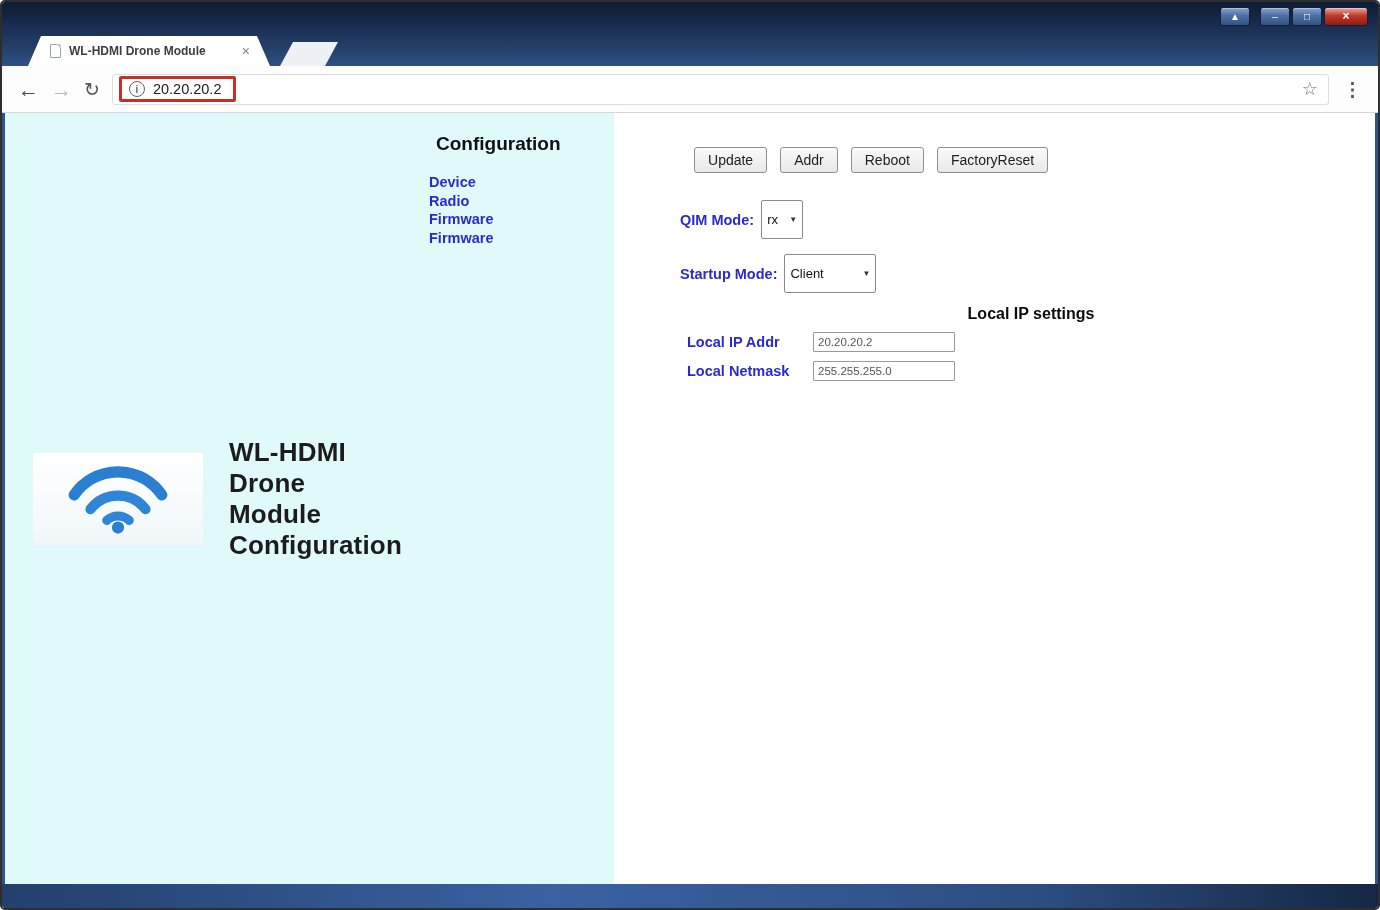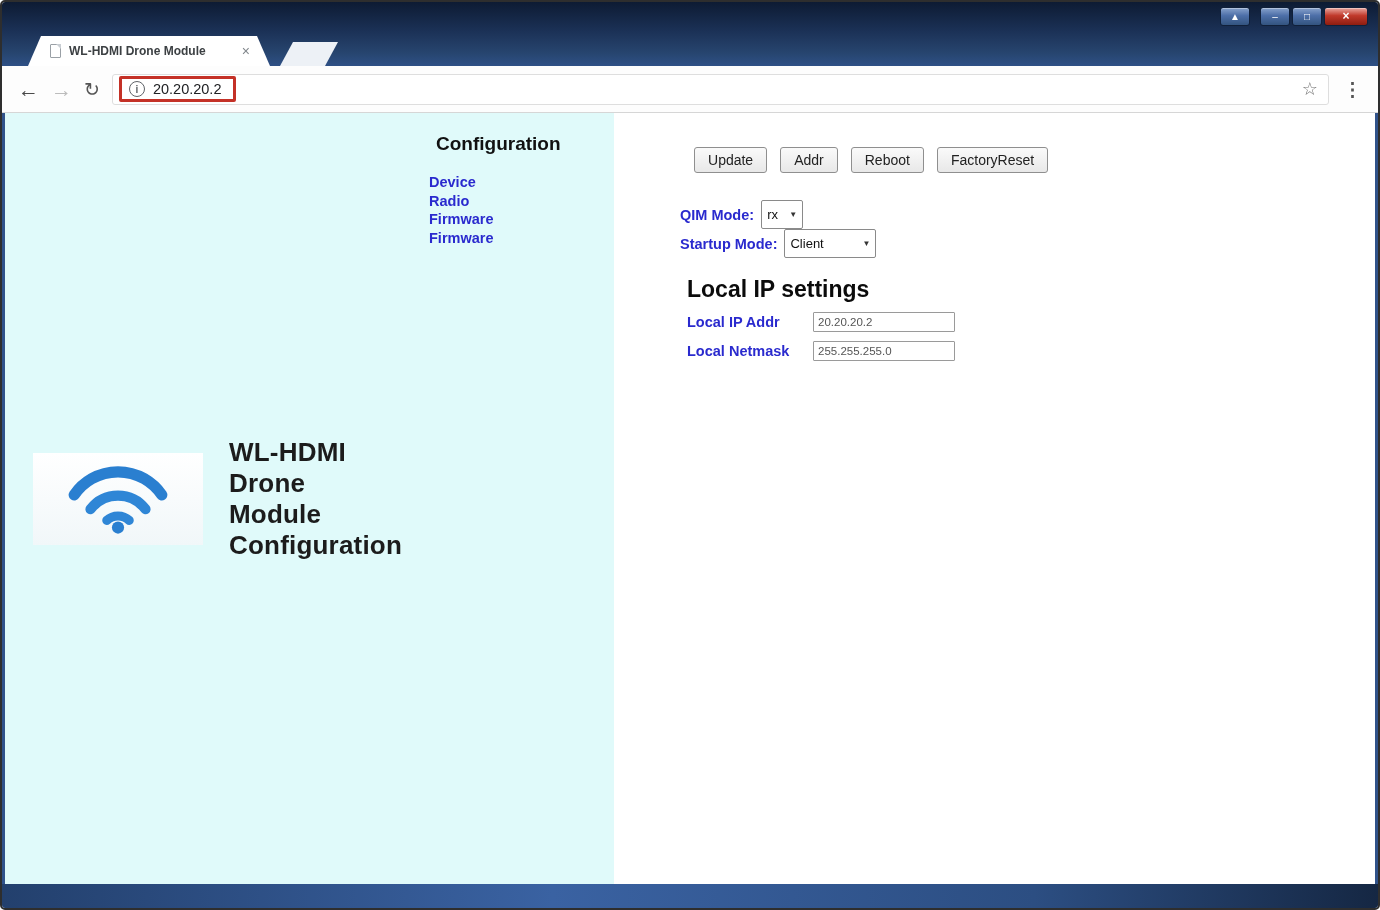--- a/index.html
+++ b/index.html
@@ -105,28 +105,28 @@
   }
   .main { flex:1; background:#fff; padding:30px 0 0 18px; }
   .actions-row { display:flex; gap:13px; margin:4px 0 0 14px; }
   .act-btn {
     font-family:"Liberation Sans", sans-serif;
     font-size:14px; color:#222; padding:4px 13px;
     background:linear-gradient(180deg,#fafafa 0%,#e8e8e8 100%);
     border:1px solid #8f8f8f; border-radius:3px; cursor:pointer;
   }
   .sec-heading { font-size:17px; font-weight:bold; color:#0b0b0b; margin:30px 0 0 0; }
-  .sec-heading.local { margin:18px 0 6px 7px; font-size:23px; }
-  .form-row { display:flex; align-items:center; }
+  .sec-heading.local { margin:12px 0 6px 7px; font-size:16px;text-align:center; }
+  .form-row { display:flex; align-items:center; margin-top:15px; }
   .form-row.first { margin-top:27px; }
   .f-label { font-size:14.5px; font-weight:bold; color:#2a2ace; margin-right:7px; }
   .fake-select {
     display:inline-flex; align-items:center; justify-content:space-between; gap:9px;
     border:1px solid #8a8a8a; border-radius:2px; background:#fff;
-    height:29px; padding:0 5px; font-size:13px; color:#111; cursor:pointer;
+    height:39px; padding:0 5px; font-size:13px; color:#111; cursor:pointer;
   }
   .fake-select.narrow { min-width:42px; }
   .fake-select.wide { width:92px; }
   .sel-arrow { font-size:8px; color:#333; }
   .ip-row { margin-top:9px; display:flex; align-items:center; margin-left:7px; }
   .ip-label { width:126px; flex:0 0 126px; font-size:14.5px; font-weight:bold; color:#2a2ace; }
   .text-input {
     width:142px; height:20px; border:1px solid #9a9a9a; border-radius:1px;
     font-family:"Liberation Sans", sans-serif; font-size:11.5px; color:#555;
     padding:1px 4px; background:#fff;

